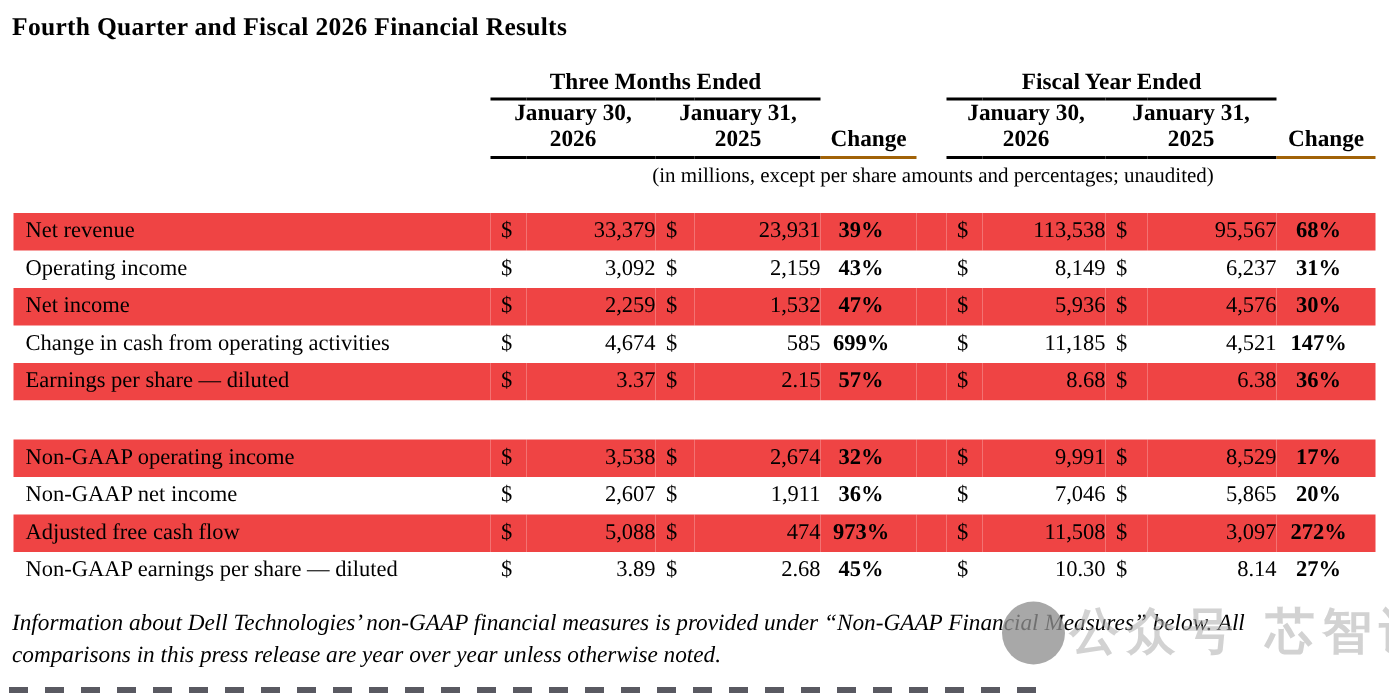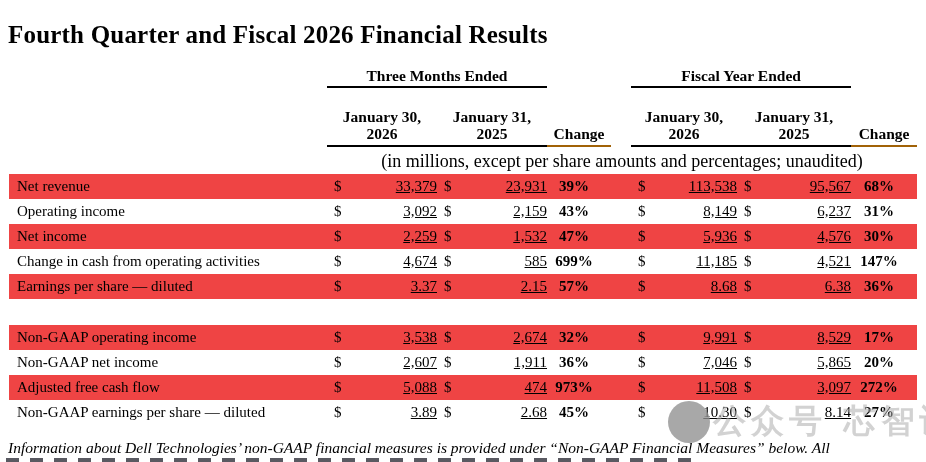--- a/index.html
+++ b/index.html
@@ -6,22 +6,22 @@
   html, body { width: 926px; height: 462px; }
   body {
     font-family: "Liberation Serif", serif;
     background: #ffffff;
     color: #000000;
     position: relative;
     overflow: hidden;
   }
   .page-title {
     font-weight: bold;
-    font-size: 25px;
-    padding: 21px 0 0 8px;
+    font-size: 17px;
+    padding: 8px 0 0 8px;
     letter-spacing: 0.2px;
   }
   table.fin {
     border-collapse: collapse;
     table-layout: fixed;
     width: 908px;
     margin: 13px 0 0 9px;
   }
   th, td { padding: 0; font-size: 15px; font-weight: normal; }
   th.grp {
@@ -32,42 +32,42 @@
     height: 25px;
     padding-bottom: 1px;
     font-size: 15.5px;
   }
   th.dt {
     font-weight: bold;
     text-align: center;
     border-bottom: 2px solid #000;
     vertical-align: bottom;
     line-height: 1.12;
-    padding: 20px 6px 2px;
+    padding: 0 6px 2px;
     font-size: 15.5px;
   }
   th.chgh {
     font-weight: bold;
     text-align: center;
     border-bottom: 2px solid #a16207;
     vertical-align: bottom;
     padding-bottom: 2px;
     font-size: 15.5px;
   }
   td.note {
     text-align: center;
-    font-size: 18px;
-    padding: 4px 0 2px;
+    font-size: 14px;
+    padding: 4px 0 16px;
   }
   tbody.data td { height: 25px; vertical-align: middle; }
   tr.shaded td { background: #ef4444; }
   tr.spacer td { height: 26px; background: #ffffff; }
   td.lbl { padding-left: 8px; text-align: left; }
   td.cur { text-align: left; padding-left: 7px; }
-  td.val { text-align: right; text-decoration: underline; }
+  td.val { text-align: right; }
   td.chg { text-align: center; padding-right: 10px; font-weight: bold; }
   .footnote {
     font-style: italic;
     font-size: 15.5px;
     line-height: 1.4;
     margin: 12px 0 0 8px;
     max-width: 888px;
     position: relative;
     z-index: 2;
   }

